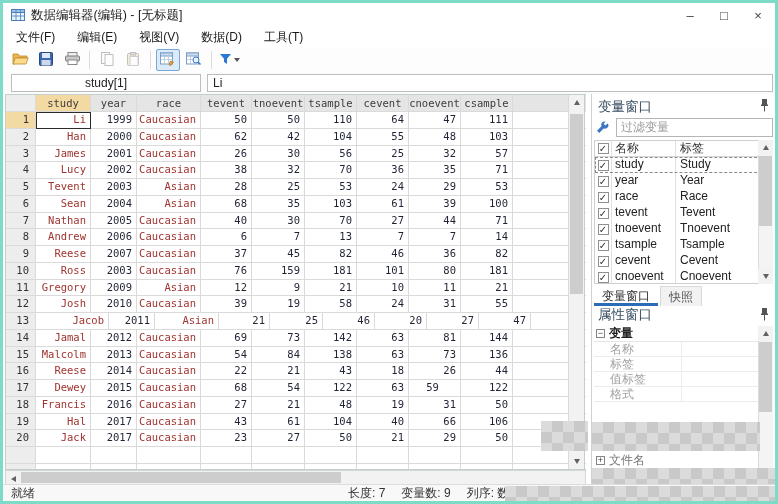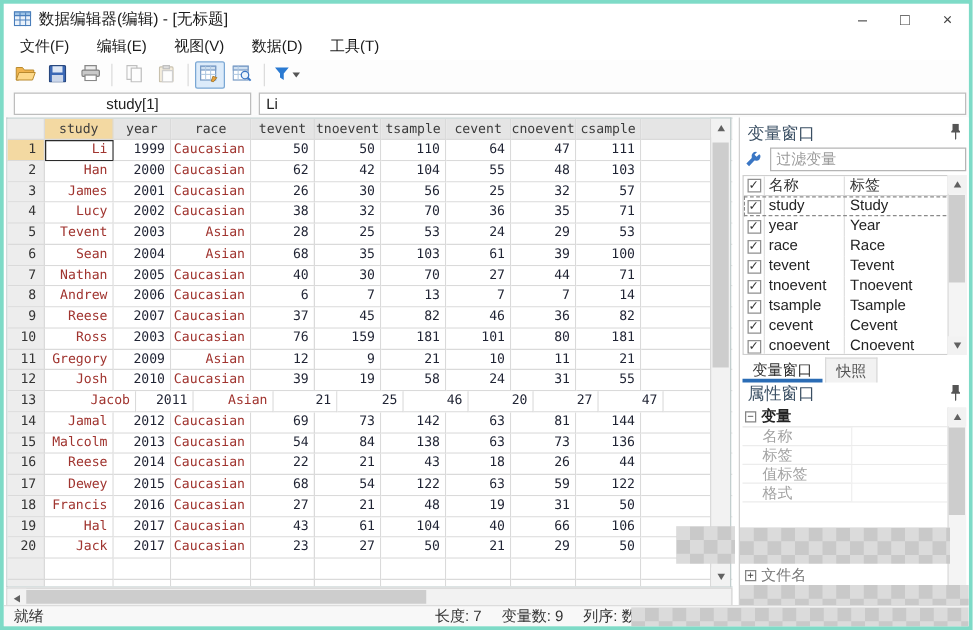--- a/index.html
+++ b/index.html
@@ -415,21 +415,21 @@
         </div>
         <div class="tr">
           <div class="td rn" style="width: 30px;">17</div>
           <div class="td str" style="width: 55px;">Dewey</div>
           <div class="td num" style="width: 46px;">2015</div>
           <div class="td str" style="width: 64px;">Caucasian</div>
           <div class="td num" style="width: 51px;">68</div>
           <div class="td num" style="width: 53px;">54</div>
           <div class="td num" style="width: 52px;">122</div>
           <div class="td num" style="width: 52px;">63</div>
-          <div class="td num" style="width: 52px;">59</div>
+          <div class="td num" style="width: 52px; text-align: center;">59</div>
           <div class="td num" style="width: 52px;">122</div>
           <div class="td fill"></div>
         </div>
         <div class="tr">
           <div class="td rn" style="width: 30px;">18</div>
           <div class="td str" style="width: 55px;">Francis</div>
           <div class="td num" style="width: 46px;">2016</div>
           <div class="td str" style="width: 64px;">Caucasian</div>
           <div class="td num" style="width: 51px;">27</div>
           <div class="td num" style="width: 53px;">21</div>

